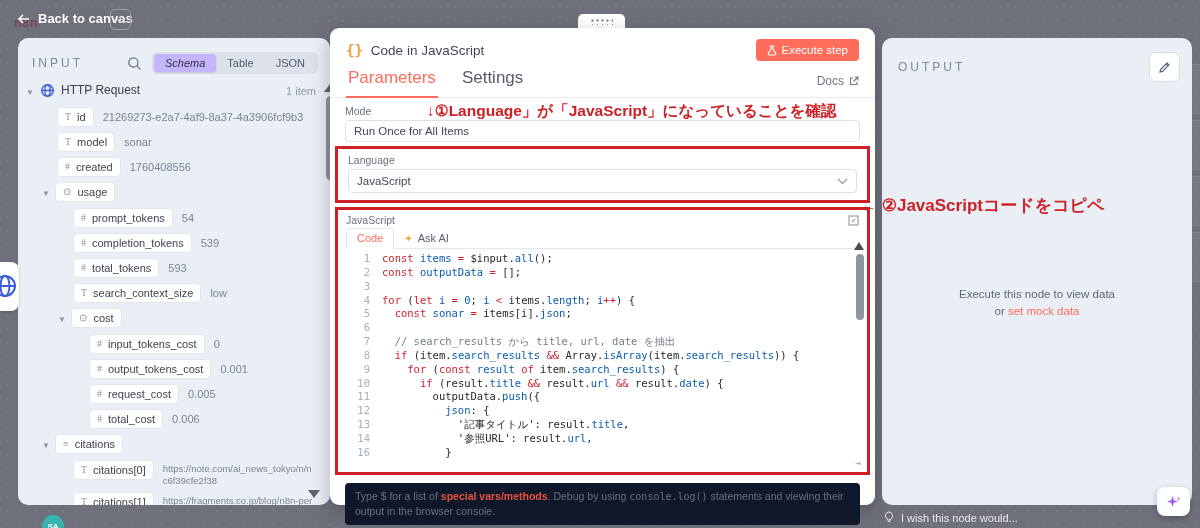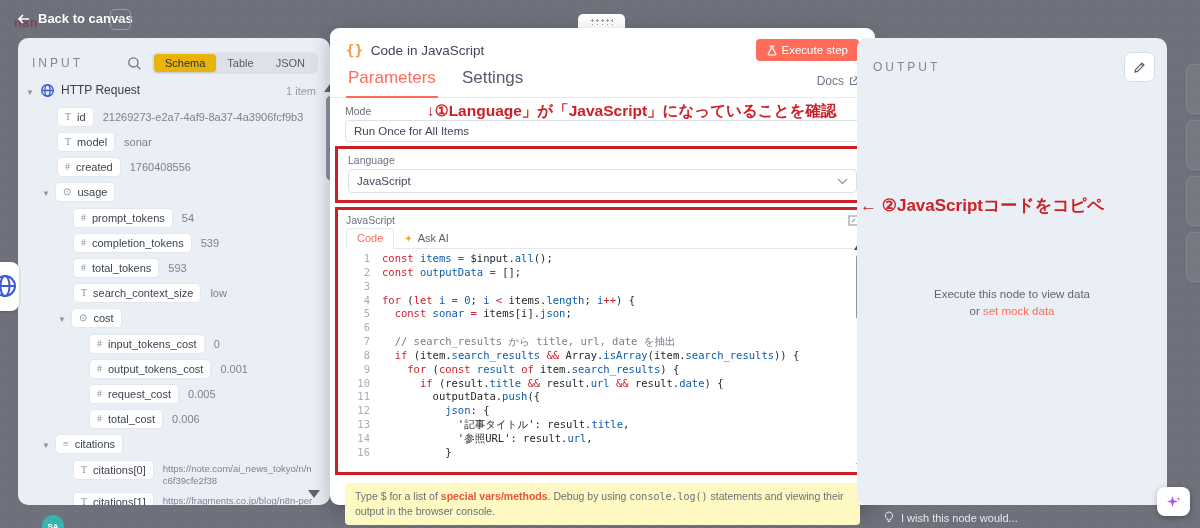--- a/index.html
+++ b/index.html
@@ -11,27 +11,27 @@
          background-size:14px 14px; }
 
   
   .logo-ghost { position:absolute; left:14px; top:16px; color:#7a3b4e; opacity:.8; font-weight:700; font-size:12px; letter-spacing:1px; }
   .back-btn { position:absolute; left:18px; top:11px; color:#fff; font-size:13px; font-weight:700; display:flex; gap:8px; align-items:center; cursor:pointer; text-shadow:0 0 2px rgba(0,0,0,.15); }
   .plus-btn { position:absolute; left:110px; top:9px; width:21px; height:21px; border:1.5px solid #9b9daa; border-radius:5px; color:#c9cbd6; font-size:14px; line-height:18px; text-align:center; }
 
   
   .panel { position:absolute; background:#eaeef5; border-radius:10px; }
   #input-panel  { left:18px;  top:38px; width:312px; height:467px; overflow:hidden; }
-  #output-panel { left:857px; top:38px; width:310px; height:467px; }
+  #output-panel { left:882px; top:38px; width:310px; height:467px; }
   .panel-title { font-size:12px; letter-spacing:3px; color:#82879b; font-weight:500; }
 
   .input-header { display:flex; align-items:center; padding:14px 12px 6px 14px; }
   .seg { display:flex; background:#dde1ea; border-radius:6px; padding:2px; margin-left:10px; }
   .seg .seg-item { font-size:11px; color:#545a6c; padding:3px 11px; border-radius:4px; cursor:pointer; }
-  .seg .seg-item.active { background:#eab308; color:#2e3140; box-shadow:0 1px 2px rgba(0,0,0,.12); }
+  .seg .seg-item.active { background:#c4b5fd; color:#2e3140; box-shadow:0 1px 2px rgba(0,0,0,.12);font-style:italic; }
 
   
   #schema-tree { position:absolute; left:0; top:44px; right:14px; bottom:0; overflow:hidden; }
   .trow { display:flex; align-items:flex-start; margin-bottom:7px; line-height:16px; }
   .chev { width:14px; font-size:8px; color:#8d93a3; flex:0 0 14px; padding-top:3px; }
   .chip { display:inline-flex; align-items:center; gap:6px; background:#fff; border-radius:4px; padding:1px 7px; box-shadow:0 0 0 1px rgba(0,0,0,.03); white-space:nowrap; }
   .ticon { font-size:10px; color:#8e93a3; font-family:"Liberation Serif", serif; }
   .tname { font-size:11px; color:#3f4350; }
   .tval { font-size:11px; color:#7d8294; margin-left:10px; padding-top:1px; white-space:nowrap; }
   .tval.wrap { white-space:normal; font-size:9.5px; line-height:11.5px; width:172px; word-break:break-all; padding-top:2px; }
@@ -80,21 +80,21 @@
 
   #code-lines { position:relative; margin-top:3px; font-family:"DejaVu Sans Mono", monospace; font-size:10.5px; line-height:13.85px; height:224px; overflow:hidden; }
   .cline { display:flex; white-space:pre; }
   .lnum { flex:0 0 24px; text-align:right; color:#a7adba; margin-right:12px; user-select:none; }
   .tk-k { color:#cf222e; } .tk-v { color:#0b5cad; } .tk-o { color:#cf222e; }
   .tk-d { color:#24292e; } .tk-c { color:#757d8a; } .tk-s { color:#24292e; } .tk-n { color:#0b5cad; }
   #code-scroll-up { position:absolute; right:3px; top:32px; width:0; height:0; border-left:5px solid transparent; border-right:5px solid transparent; border-bottom:8px solid #4a4c55; }
   #code-scroll-thumb { position:absolute; right:3px; top:44px; width:8px; height:66px; background:#8f94a1; border-radius:4px; }
   #tab-ind { position:absolute; right:6px; bottom:4px; font-size:9px; color:#9aa0ab; font-family:"DejaVu Sans Mono", monospace; }
 
-  #hint-box { margin-top:8px; background:#fef9c3; border-radius:4px; padding:6px 10px; font-size:10.5px; line-height:1.4; color:#6b6f7a; }
+  #hint-box { margin-top:8px; background:#0f172a; border-radius:4px; padding:6px 10px; font-size:10.5px; line-height:1.4; color:#6b6f7a; }
   .hint-link { color:#e9543f; font-weight:700; cursor:pointer; }
   .hint-mono { font-family:"DejaVu Sans Mono", monospace; font-size:10px; }
 
   
   .output-header { display:flex; align-items:center; padding:14px 12px 0 16px; }
   .edit-btn { margin-left:auto; width:31px; height:30px; background:#fff; border:1px solid #d8dce5; border-radius:7px; display:flex; align-items:center; justify-content:center; cursor:pointer; }
   .output-empty { position:absolute; left:0; right:0; top:248px; text-align:center; font-size:11.5px; color:#606573; line-height:17px; }
   .mock-link { color:#ff6d5a; cursor:pointer; }
 
   

